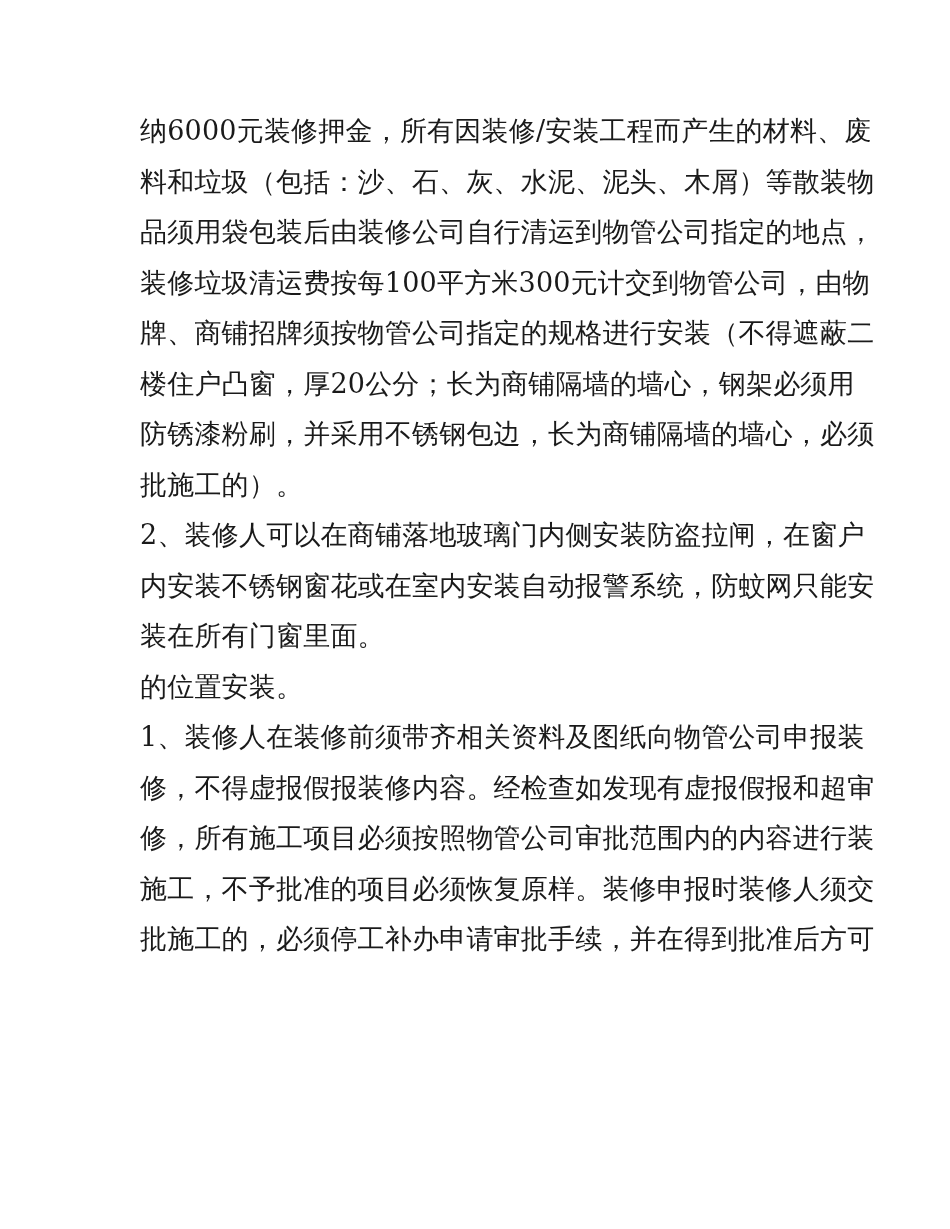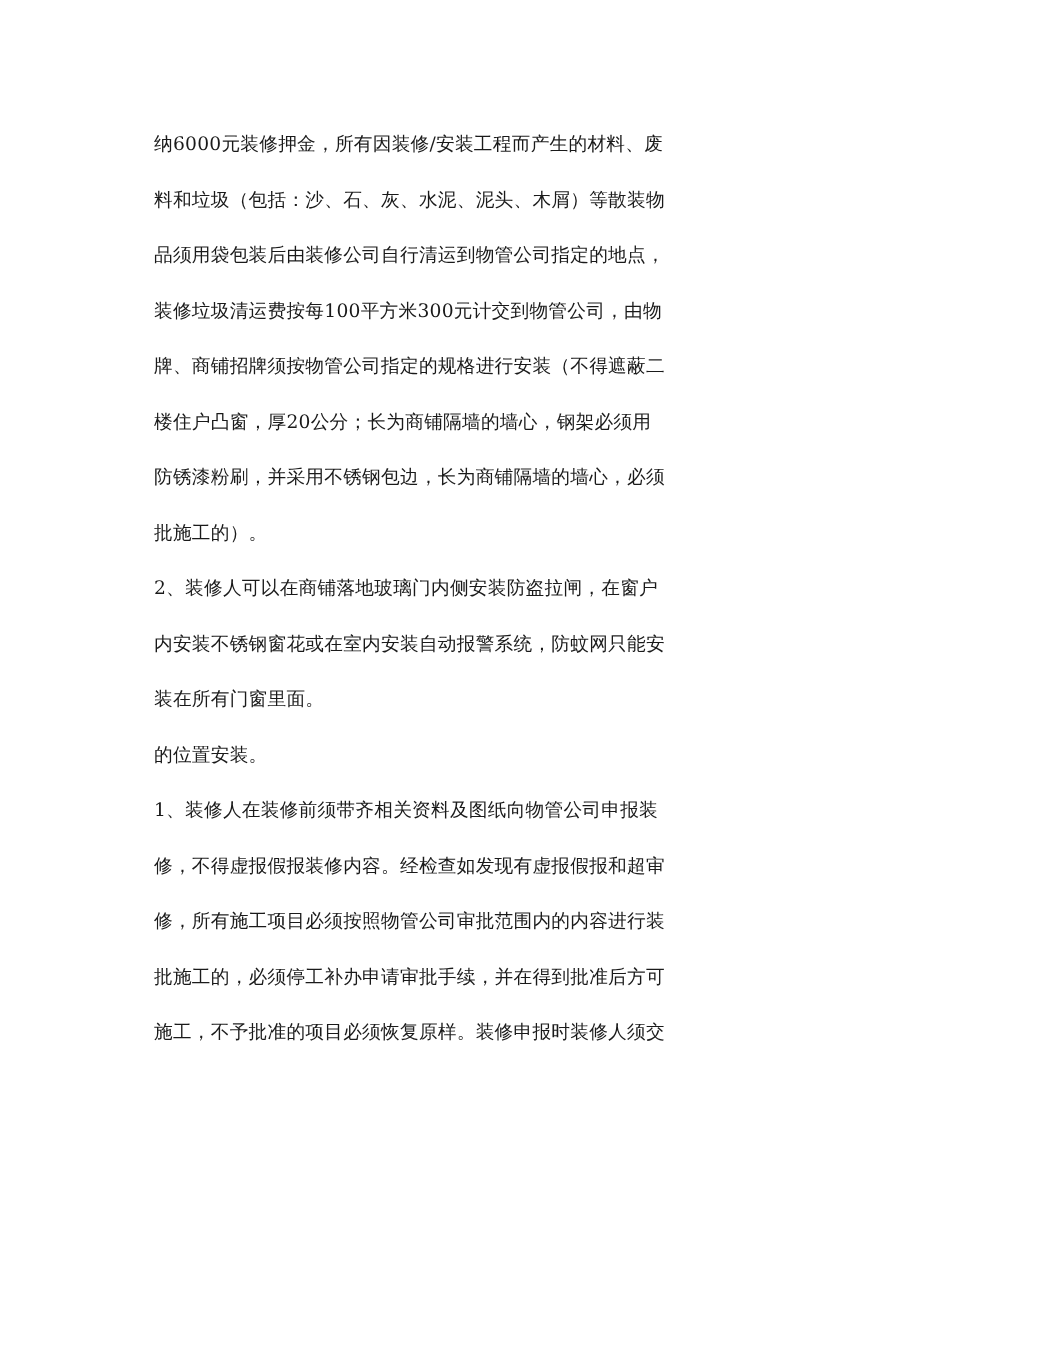--- a/index.html
+++ b/index.html
@@ -3,21 +3,21 @@
 <meta charset="utf-8">
 <style>
   html, body { margin: 0; padding: 0; background: #ffffff; }
   body { width: 950px; height: 1229px; position: relative; overflow: hidden; }
   .page {
     position: absolute;
     left: 140px;
     top: 111px;
     width: 680px;
     font-family: "DejaVu Serif", "Liberation Serif", serif;
-    font-size: 17px;
+    font-size: 27px;
     color: #1a1a1a;
   }
   .line {
     height: 50.5px;
     line-height: 40px;
     white-space: nowrap;
     letter-spacing: 0.2px;
   }
 </style>
 </head>
@@ -32,15 +32,15 @@
   <div class="line">楼住户凸窗，厚20公分；长为商铺隔墙的墙心，钢架必须用</div>
   <div class="line">防锈漆粉刷，并采用不锈钢包边，长为商铺隔墙的墙心，必须</div>
   <div class="line">批施工的）。</div>
   <div class="line">2、装修人可以在商铺落地玻璃门内侧安装防盗拉闸，在窗户</div>
   <div class="line">内安装不锈钢窗花或在室内安装自动报警系统，防蚊网只能安</div>
   <div class="line">装在所有门窗里面。</div>
   <div class="line">的位置安装。</div>
   <div class="line">1、装修人在装修前须带齐相关资料及图纸向物管公司申报装</div>
   <div class="line">修，不得虚报假报装修内容。经检查如发现有虚报假报和超审</div>
   <div class="line">修，所有施工项目必须按照物管公司审批范围内的内容进行装</div>
+  <div class="line">施工，不予批准的项目必须恢复原样。装修申报时装修人须交</div>
   <div class="line">批施工的，必须停工补办申请审批手续，并在得到批准后方可</div>
-  <div class="line">施工，不予批准的项目必须恢复原样。装修申报时装修人须交</div>
 </div>
 
 </body></html>

